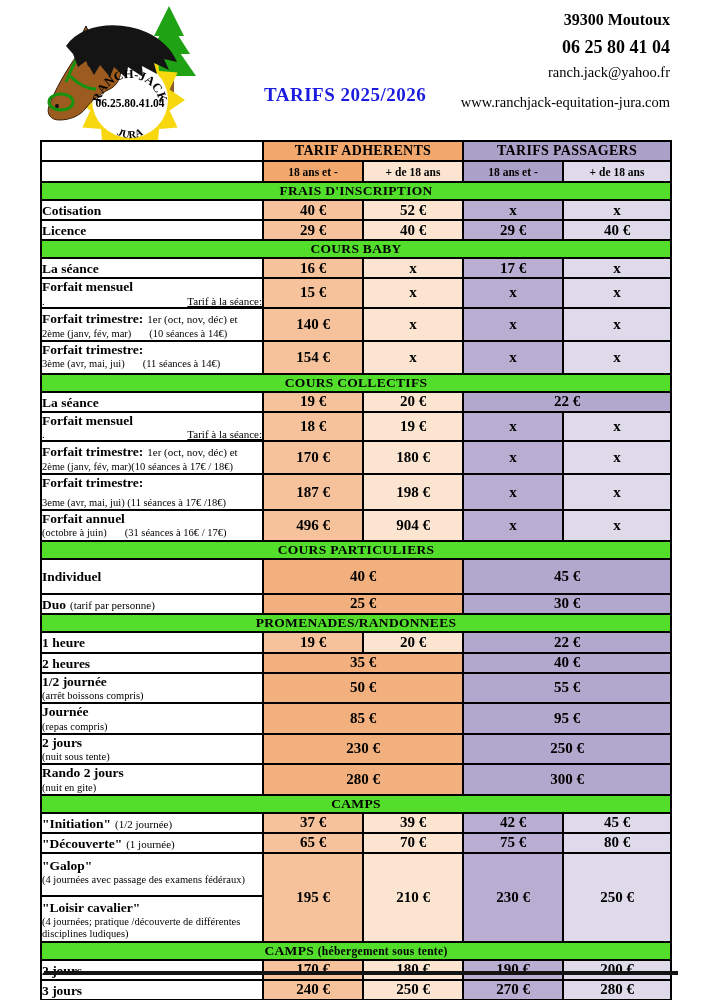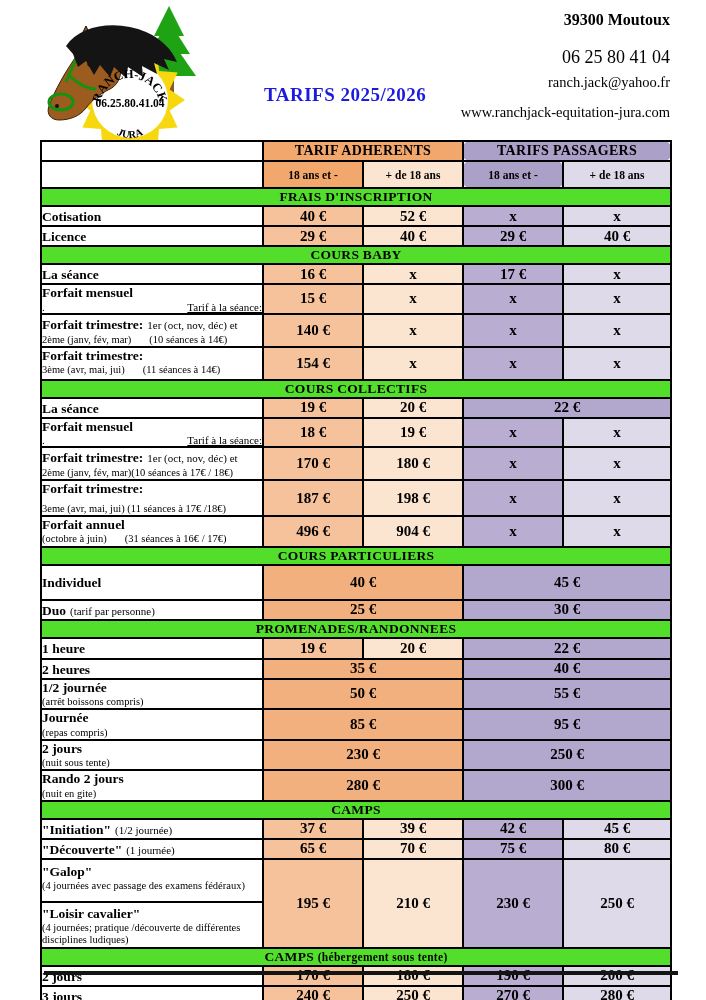--- a/index.html
+++ b/index.html
@@ -3,21 +3,21 @@
 <meta charset="utf-8">
 <style>
   html,body{margin:0;padding:0;background:#ffffff;}
   body{width:706px;height:1000px;position:relative;font-family:"Liberation Serif",serif;color:#000;}
   .sheet{position:absolute;inset:0;background:#fff;overflow:hidden;}
 
   
   .contact{position:absolute;top:8px;right:36px;text-align:right;line-height:1.25;}
   .ranch-name{font-size:27px;font-weight:bold;letter-spacing:.5px;}
   .address{font-size:16px;font-weight:bold;margin-top:2px;}
-  .phone{font-size:18px;font-weight:normal;margin-top:16px;}
+  .phone{font-size:18px;font-weight:bold;margin-top:6px;}
   .email{font-size:14.5px;margin-top:4px;}
   .website{font-size:14.5px;margin-top:12px;}
   .tariffs-title{position:absolute;left:264px;top:84px;font-size:19px;font-weight:bold;color:var(--title-blue,#1B1BE0);letter-spacing:.5px;}
   .logo-wrap{position:absolute;left:26px;top:4px;width:208px;height:152px;}
 
   
   table.tarifs{position:absolute;left:40px;top:140px;width:630px;border-collapse:collapse;table-layout:fixed;}
   table.tarifs td,table.tarifs th{border:2px solid #000;padding:0;overflow:hidden;}
   td.blank{border:none;background:#fff;}
   .grp{font-size:14px;font-weight:bold;text-align:center;letter-spacing:.3px;}
@@ -29,21 +29,21 @@
   .lbl-main{font-weight:bold;font-size:13.5px;line-height:1.15;}
   .lbl-inl{font-weight:normal;font-size:11px;}
   .subline{display:flex;gap:18px;font-size:10.5px;line-height:1.15;margin-top:1px;}
   .subrow{display:flex;justify-content:space-between;align-items:flex-end;font-size:11px;line-height:1.1;}
   .tas{text-decoration:underline;}
   
   .oh{background:var(--orange-dark,#F2A76D);}
   .o1{background:var(--orange-mid,#F5C29B);}
   .o2{background:var(--orange-light,#FBE5D1);}
   .om{background:var(--orange-merged,#F3B07F);}
-  .ph2{background:var(--purple-dark,#ABA0C8);border-radius:7px;}
+  .ph2{background:var(--purple-dark,#ABA0C8);}
   .p1{background:var(--purple-mid,#B9AED2);}
   .p2{background:var(--purple-light,#DEDAE9);}
   .pm{background:var(--purple-merged,#B2A7CD);}
 
   .bottom-line{position:absolute;left:44px;top:971px;width:634px;height:4px;background:#141414;}
 </style>
 </head>
 <body>
 
 <div class="sheet">
@@ -103,21 +103,21 @@
         <col style="width:100px">
         <col style="width:108px">
       </colgroup>
 
     <tbody>
         <tr style="height:20px">
       <td class="blank"></td>
       <th class="grp oh" colspan="2">TARIF ADHERENTS</th>
       <th class="grp ph2" colspan="2">TARIFS PASSAGERS</th>
     </tr>
-    <tr style="height:27px">
+    <tr style="height:21px">
       <td class="blank"></td>
       <th class="agehdr oh">18 ans et -</th>
       <th class="agehdr o2">+ de 18 ans</th>
       <th class="agehdr ph2">18 ans et -</th>
       <th class="agehdr p2">+ de 18 ans</th>
     </tr>
 
     <tr style="height:17px">
           <td class="band" colspan="5">FRAIS D'INSCRIPTION</td>
         </tr>

